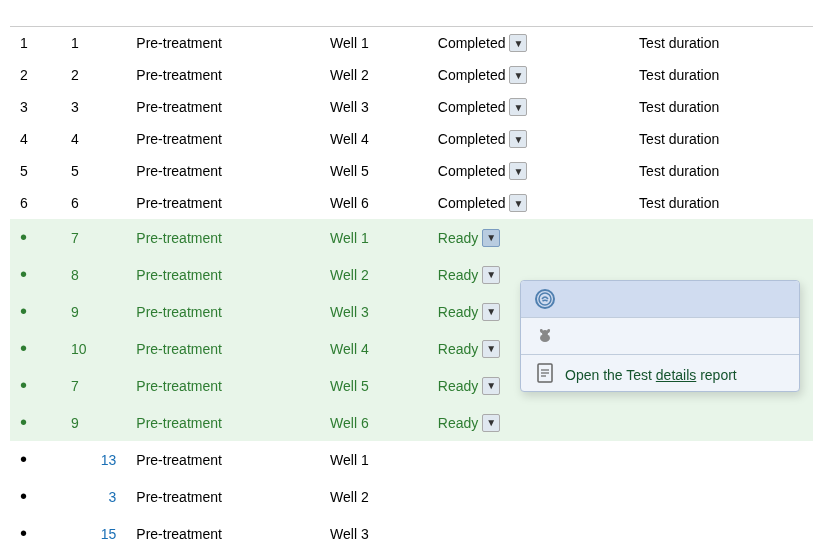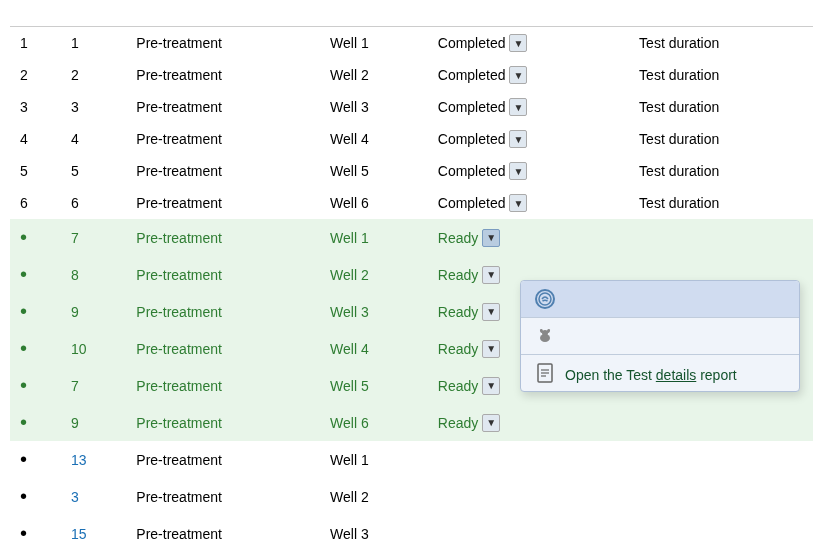--- a/index.html
+++ b/index.html
@@ -24,21 +24,21 @@
       padding: 7px 10px;
       color: #000;
     }
     tr.completed-row td { color: #000; }
     tr.ready-row td { color: #2e7d32; background-color: #e8f5e9; }
     tr.ready-row td.bullet { color: #2e7d32; font-size: 20px; }
     tr.pending-row td { color: #000; background-color: #fff; }
     tr.pending-row td.bullet { font-size: 20px; color: #000; }
     td.test-num { color: #1a6fb5; }
     tr.ready-row td.test-num { color: #2e7d32; }
-    tr.pending-row td.test-num { color: #1a6fb5; }
+    tr.pending-row td.test-num { color: #1a6fb5; text-align: right; }
     .status-cell {
       display: flex;
       align-items: center;
       gap: 4px;
     }
     .dropdown-btn {
       background: #e0e8f0;
       border: 1px solid #aaa;
       border-radius: 2px;
       cursor: pointer;

